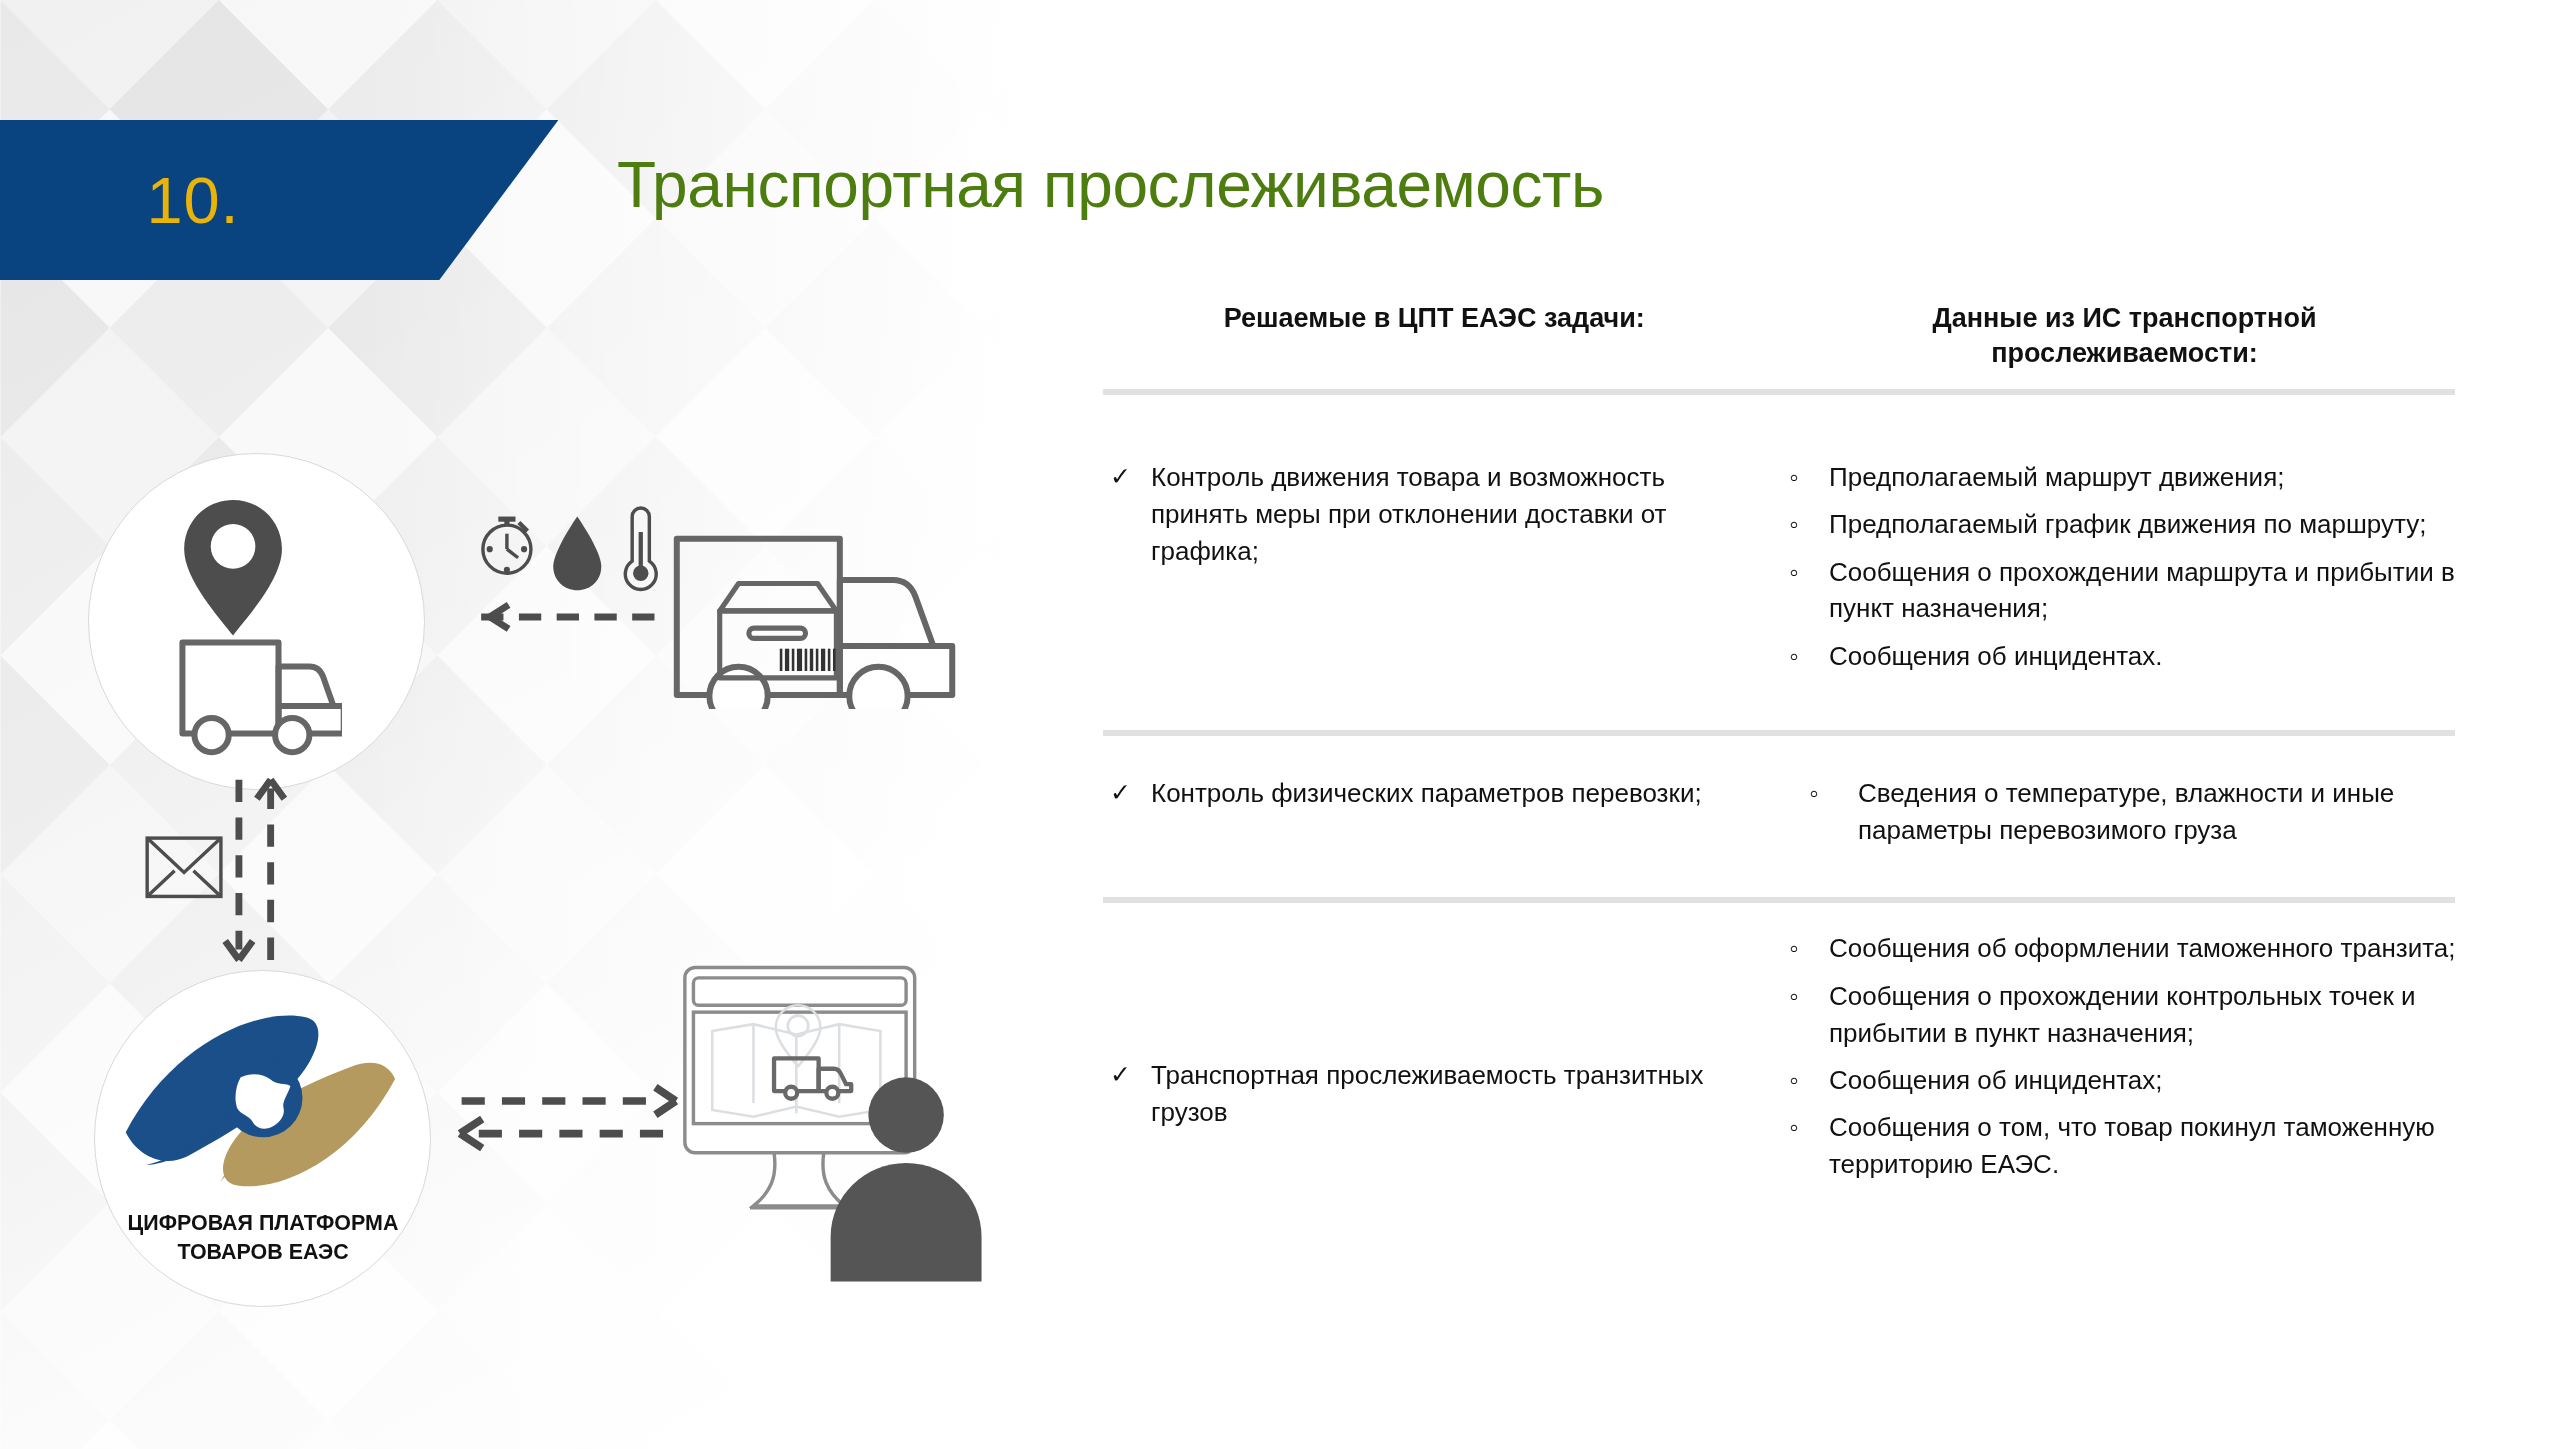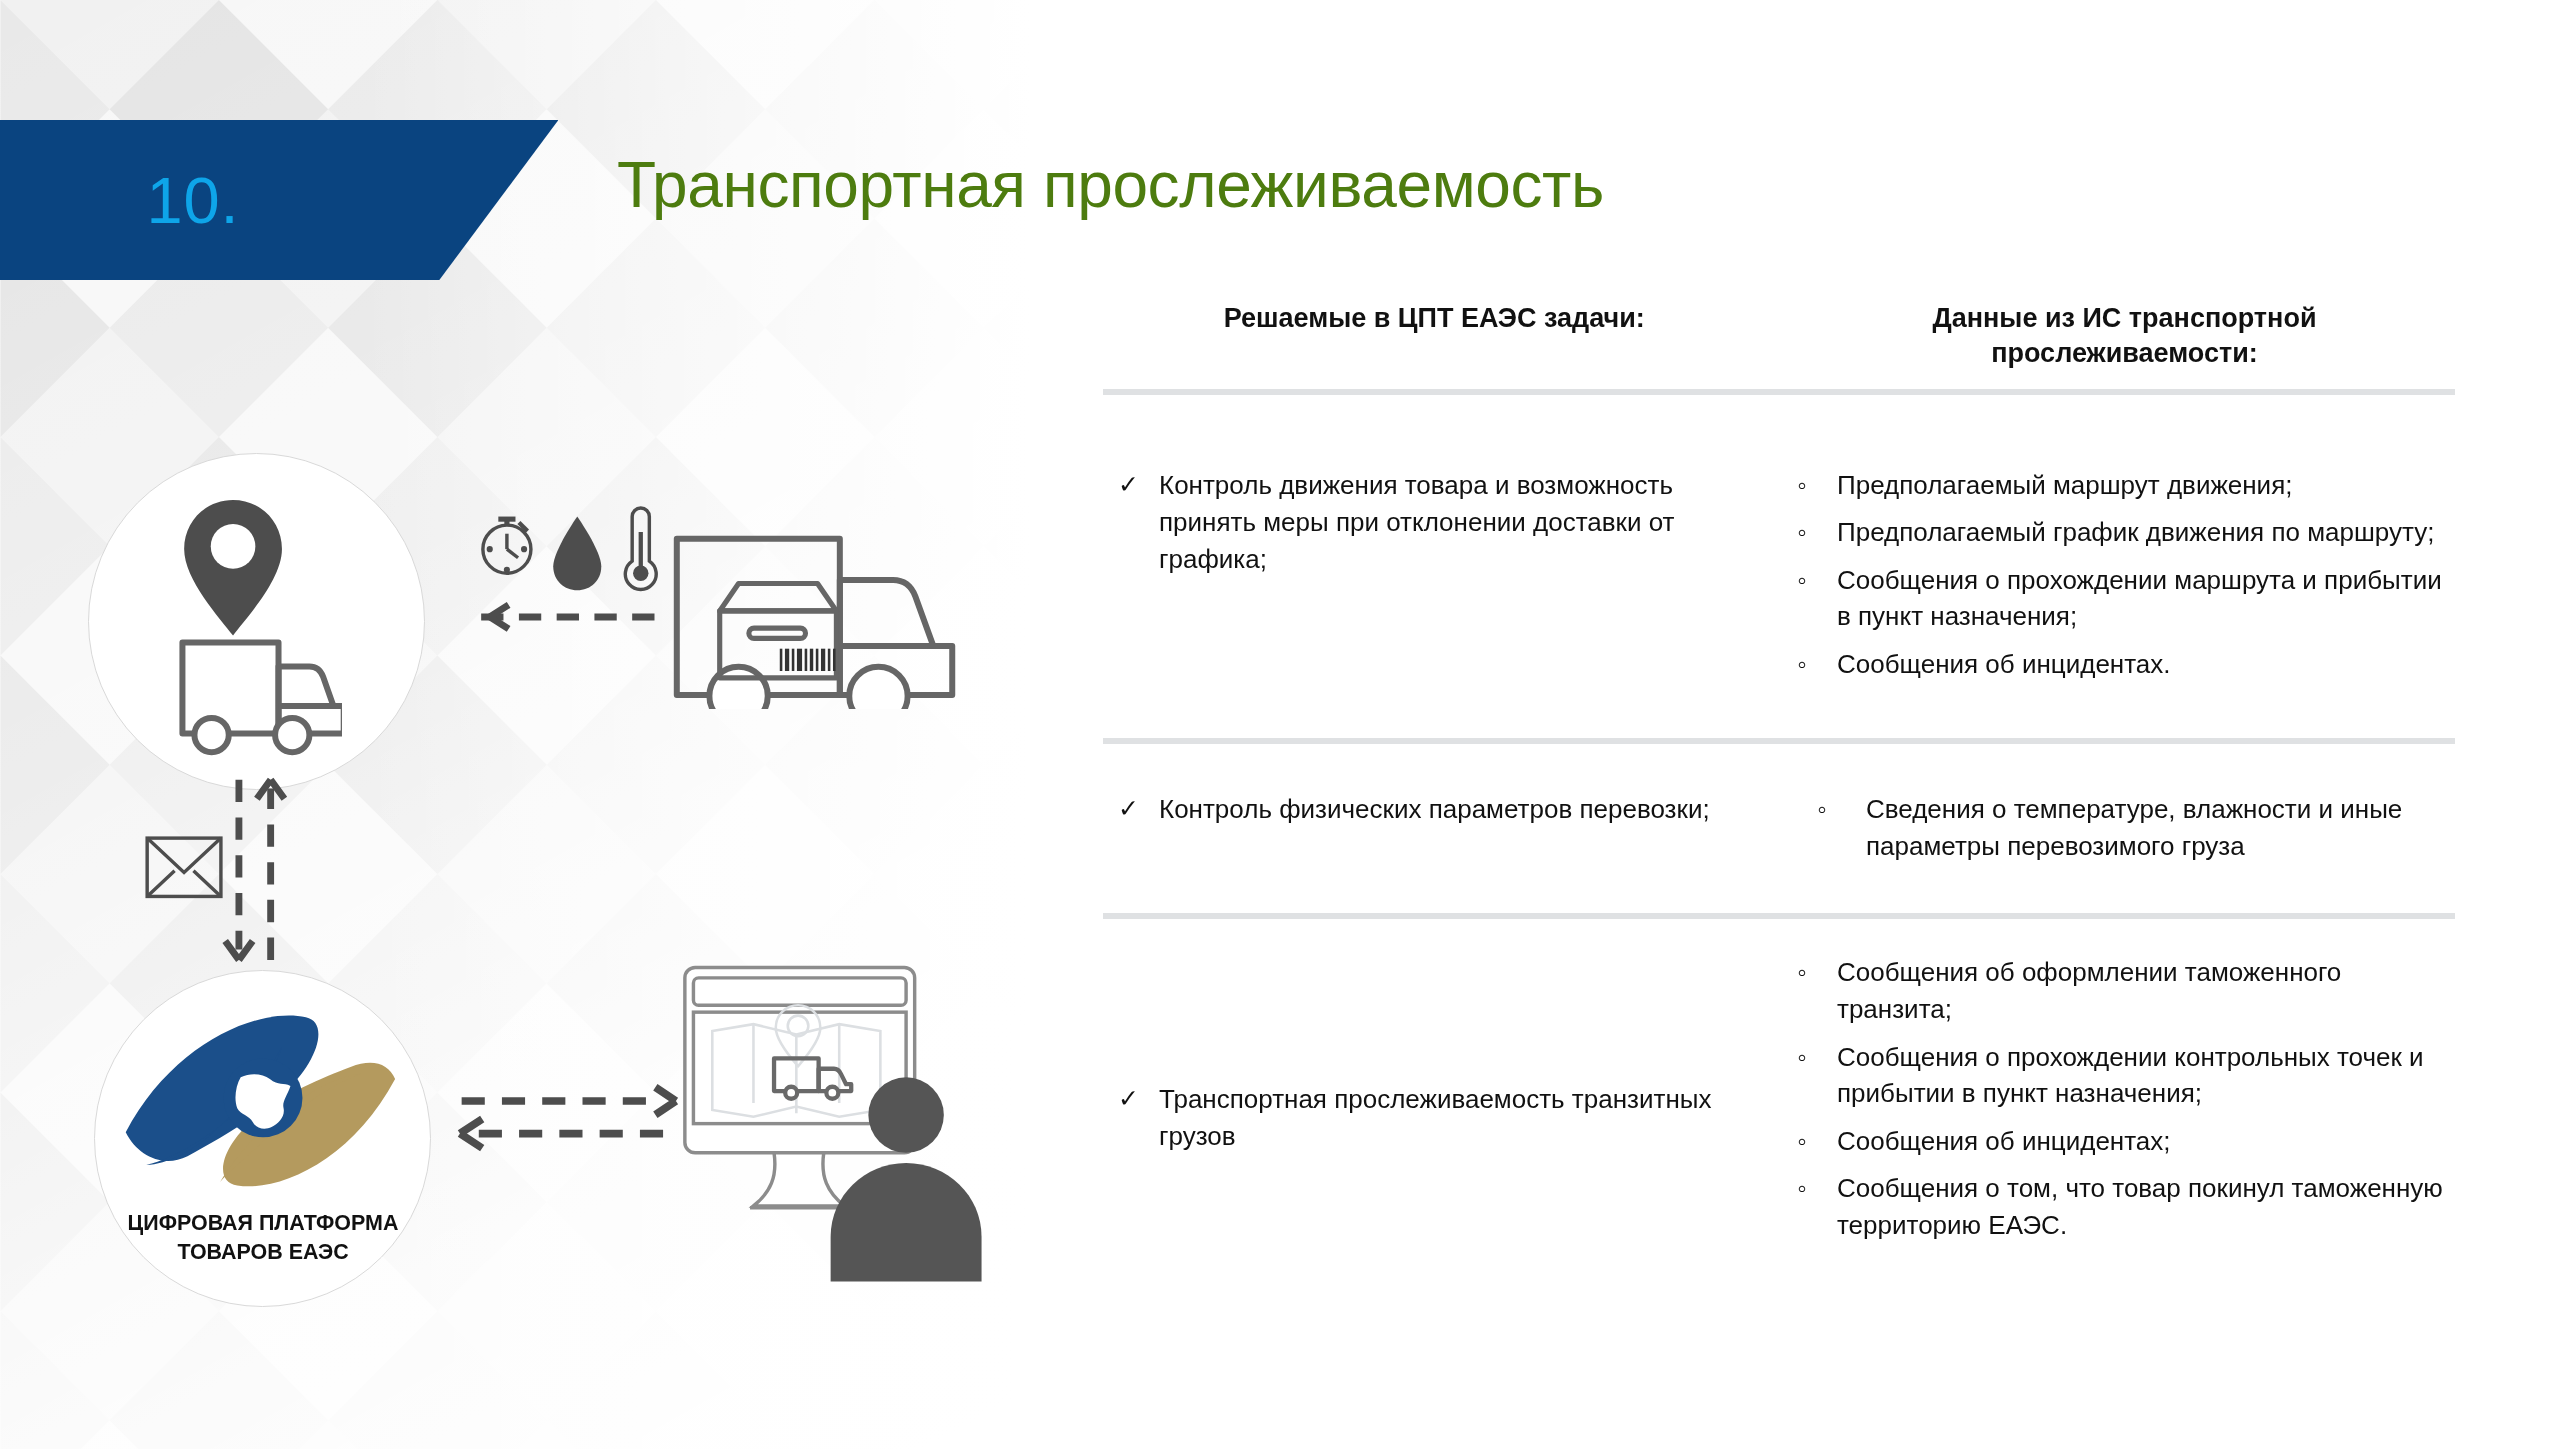--- a/index.html
+++ b/index.html
@@ -32,21 +32,21 @@
   }
 
   
   #banner{
     position:absolute;left:-8.6px;top:120px;width:567px;height:160px;
     background:#0A4480;
     clip-path:polygon(0 0, 100% 0, 79% 100%, 0 100%);
     display:flex;align-items:center;
   }
   #banner .num{
-    color:#0ea5e9;font-size:65px;font-weight:400;letter-spacing:0.9px;
+    color:#eab308;font-size:65px;font-weight:400;letter-spacing:0.9px;
     margin-left:155px;line-height:1;
     font-family:"Liberation Sans","DejaVu Sans",sans-serif;
   }
 
   
   #page-title{
     position:absolute;left:617px;top:148px;
     font-size:64px;font-weight:400;color:#4d7c0f;white-space:nowrap;
     letter-spacing:-0.4px;
   }
@@ -76,21 +76,21 @@
   .heads{display:flex;}
   .heads .h-left{width:678px;padding-right:15.5px;box-sizing:border-box;}
   .heads .h-right{width:687px;box-sizing:border-box;}
 
   .divider{height:6px;background:#dfe1e3;width:1352px;}
 
   .row{display:flex;}
   .row .c-left{width:678px;box-sizing:border-box;padding-right:24px;}
   .row .c-right{width:687px;box-sizing:border-box;}
 
-  ul.blist{list-style:none;margin:8px;padding:0;}
+  ul.blist{list-style:none;margin:0;padding:0;}
   ul.blist li{
     position:relative;padding-left:48px;
     font-size:26px;color:#111111;line-height:1.42;margin-bottom:10.3px;
   }
   ul.check > li::before{
     content:"\2713";position:absolute;left:6.9px;top:0px;
     font-size:25px;color:#111111;
   }
   ul.circ > li::before{
     content:"\25E6";position:absolute;left:8.6px;top:0px;

